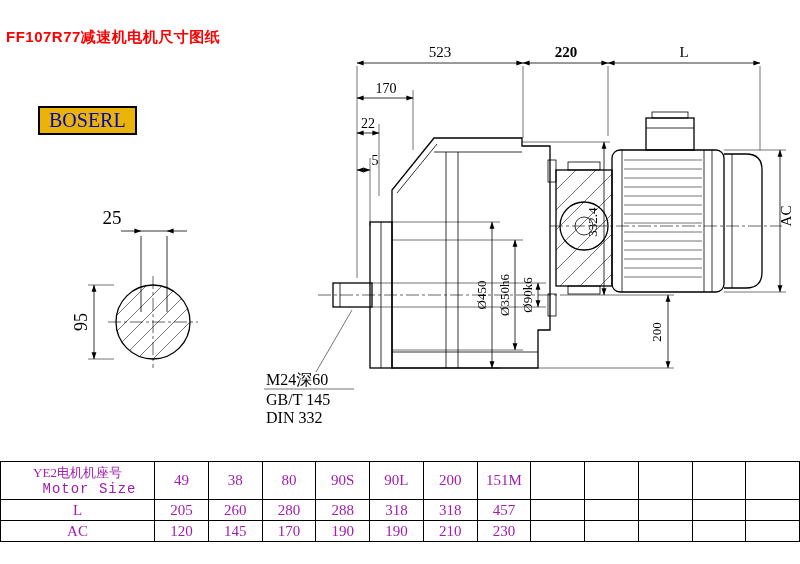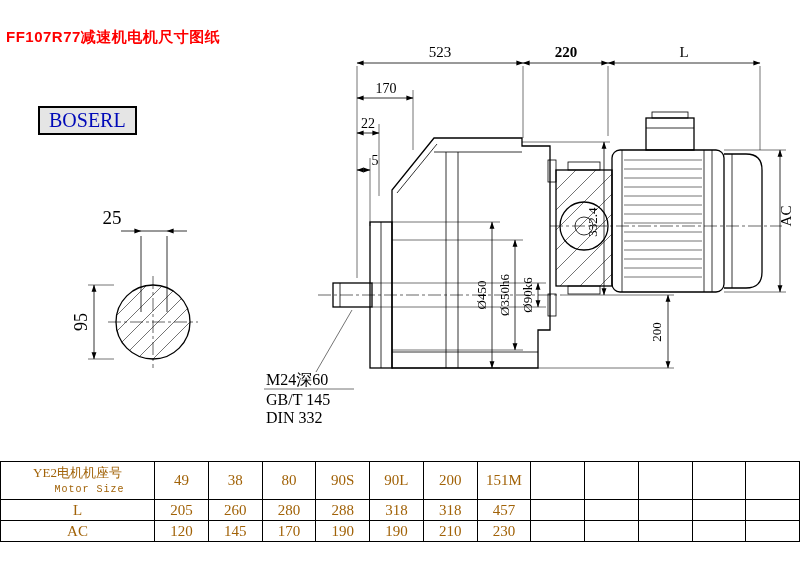--- a/index.html
+++ b/index.html
@@ -7,41 +7,41 @@
     width:800px;height:564px;position:relative;background:#ffffff;
     font-family:"Liberation Sans",sans-serif;overflow:hidden;
   }
   #page-title{
     position:absolute;left:6px;top:4px;font-size:15px;font-weight:bold;
     color:#fe0000;letter-spacing:0.5px;white-space:nowrap;margin-top:24px;
   }
   #brand-box{
     position:absolute;left:38px;top:106px;border:2px solid #000;
     padding:1px 9px;font-family:"Liberation Serif",serif;font-size:20px;
-    color:#0009b8;background:#e5e5e5;
+    color:#0009b8;background:#eab308;
   }
   svg{position:absolute;left:0;top:0;}
   svg text{font-family:"Liberation Serif",serif;fill:#000;}
   .o{stroke:#000;stroke-width:1.3;fill:none;}
   .i{stroke:#000;stroke-width:0.8;fill:none;}
   .t{stroke:#000;stroke-width:0.55;fill:none;}
   .d{stroke:#000;stroke-width:0.8;fill:none;}
   .cl{stroke:#000;stroke-width:0.6;fill:none;stroke-dasharray:13 3 3 3;}
   #dim-table{
     position:absolute;left:0;top:461px;width:800px;border-collapse:collapse;
     table-layout:fixed;font-family:"Liberation Serif",serif;text-align:center;
-    color:#a16207;
+    color:#a21caf;
   }
   #dim-table th,#dim-table td{
     border:1px solid #000;padding:0;font-weight:normal;font-size:15px;height:20px;
     overflow:hidden;white-space:nowrap;
   }
   #dim-table tr.hdr th{height:37px;}
   .hl1{font-size:13px;line-height:17px;}
-  .hl2{font-size:10px;line-height:17px;font-family:"Liberation Mono",monospace;letter-spacing:1px;padding-left:24px;}
+  .hl2{font-size:14px;line-height:17px;font-family:"Liberation Mono",monospace;letter-spacing:1px;padding-left:24px;}
 </style>
 </head>
 <body>
 
 <div id="page-title">FF107R77减速机电机尺寸图纸</div>
 <div id="brand-box">BOSERL</div>
 
 <svg width="800" height="460" viewBox="0 0 800 460">
   <defs>
     <marker id="arr" viewBox="0 0 10 10" refX="9.5" refY="5" markerWidth="10" markerHeight="7" orient="auto-start-reverse" markerUnits="userSpaceOnUse">

